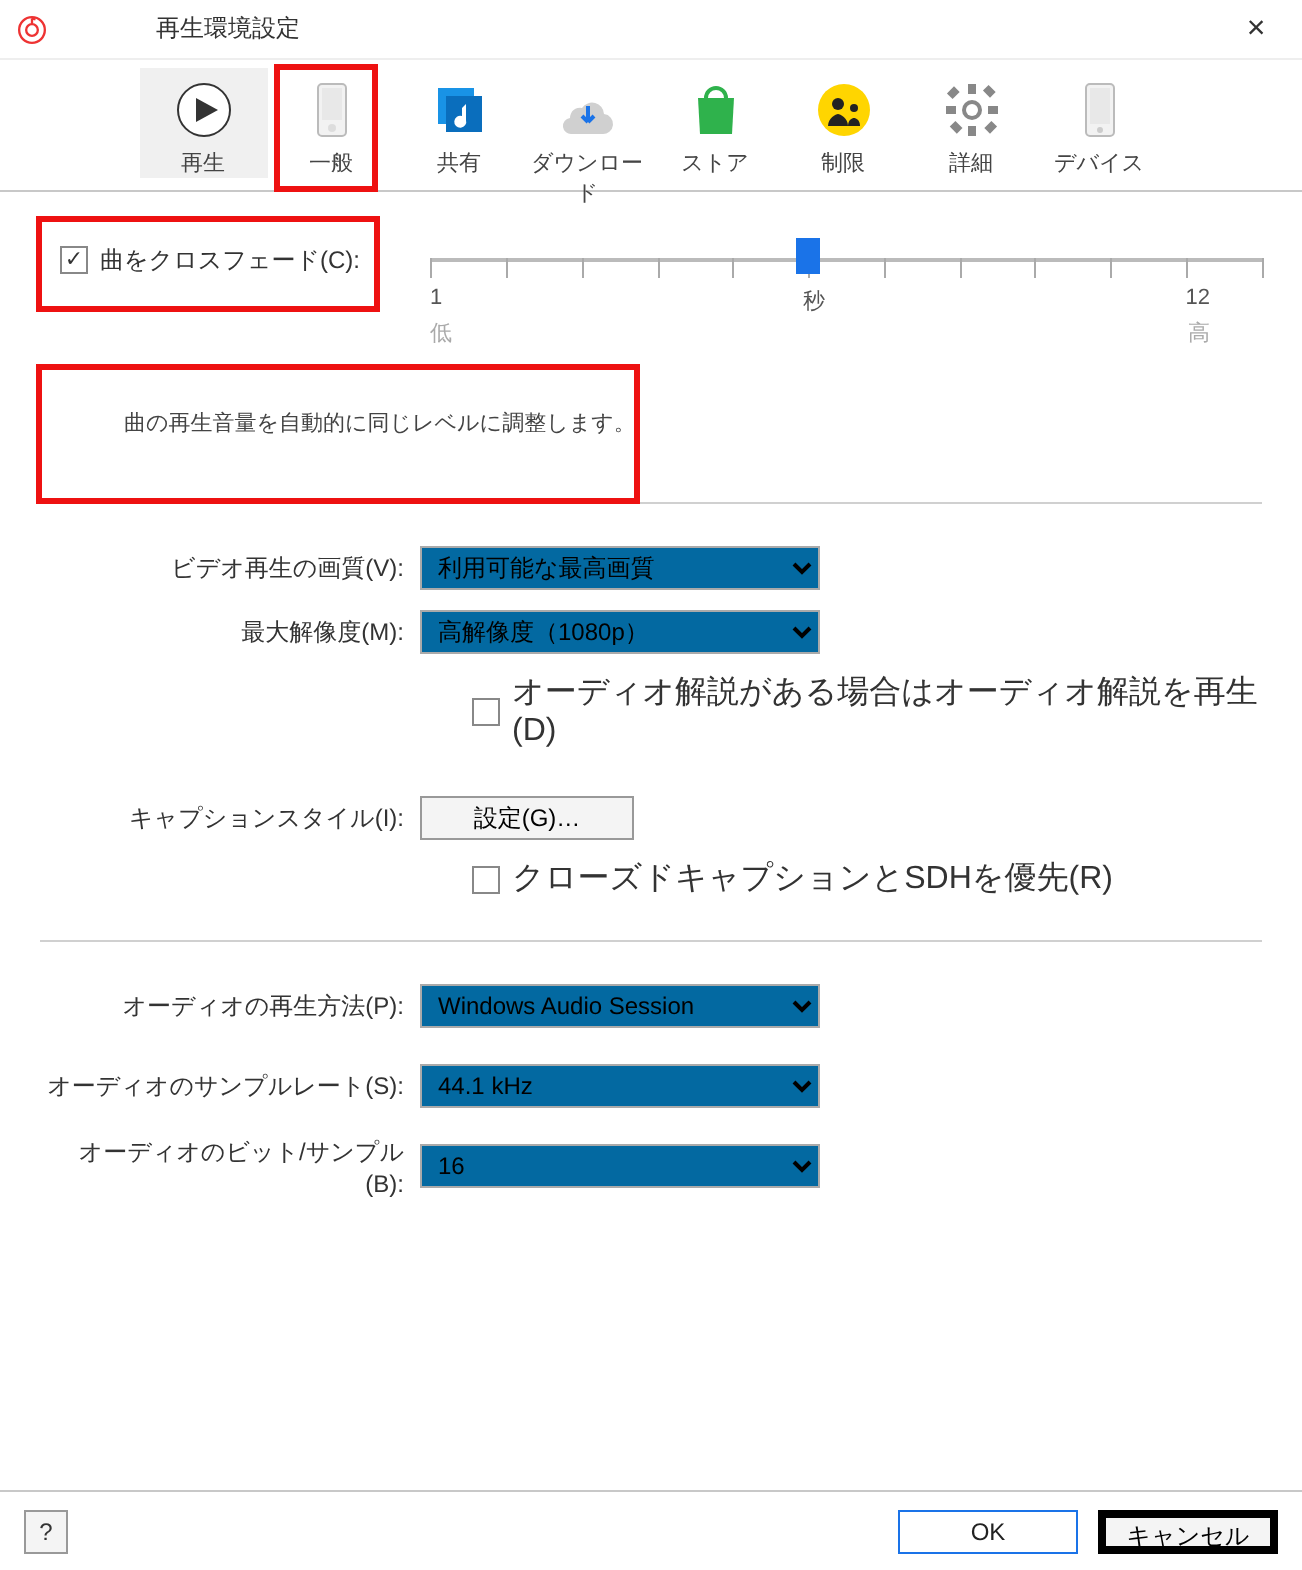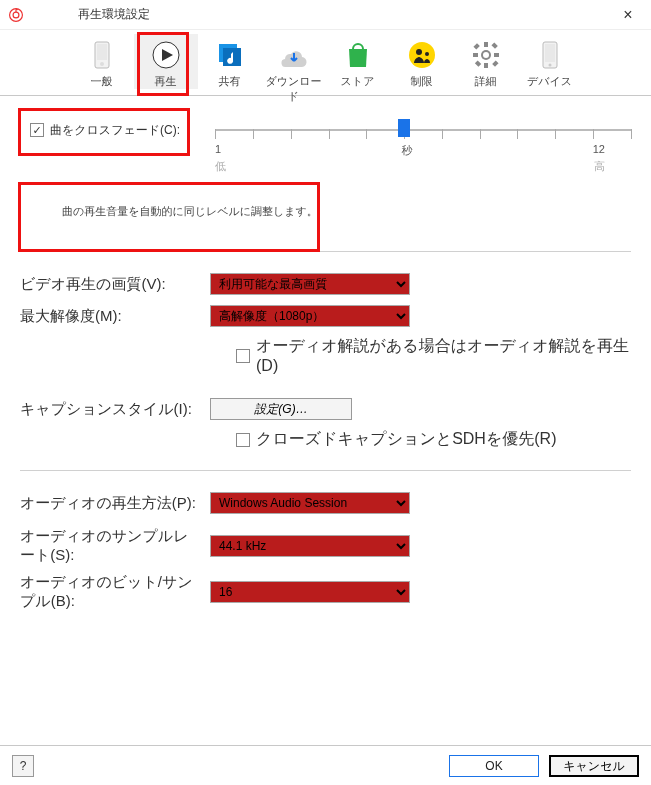--- a/index.html
+++ b/index.html
@@ -33,22 +33,22 @@
   .tab.active { background: #f0f0f0; }
   .tab .label { margin-top: 0px; color: #444; }
   .red-box-1 { position: absolute; border: 3px solid #e11; pointer-events:none; }
 
   .content { padding: 10px 20px 0 20px; }
 
   .row {
     display: flex; align-items: center; min-height: 32px;
   }
   .lbl {
-    width: 190px; text-align: left; padding-right: 8px;
-    font-size: 15px; color: #333;
+    width: 190px; text-align: right; padding-right: 8px;
+    font-size: 12px; color: #333;
   }
   .field { flex: 1; display:flex; align-items:center; gap:8px; }
 
   .checkbox {
     width: 14px; height: 14px; border: 1px solid #888;
     display: inline-flex; align-items:center; justify-content:center;
     background: #fff; margin-right: 6px; flex-shrink:0;
   }
   .checkbox.checked::after { content: "✓"; font-size: 11px; color: #333; line-height: 1; }
 
@@ -63,37 +63,37 @@
   .red-mark { position:absolute; top:18px; width:8px; height:4px; background:#e11; }
 
   .slider-labels { display:flex; justify-content:space-between; font-size:11px; color:#555; margin-top:0px; }
 
   .desc { margin-left: 42px; font-size: 11px; color:#444; }
 
   hr.sep { border:none; border-top:1px solid #d0d0d0; margin: 16px 0; }
 
   select.combo {
     width: 200px; height: 22px; font-size: 12px;
-    border: 1px solid #aaa; background: #b91c1c; padding: 0 4px;
+    border: 1px solid #aaa; background: #0369a1; padding: 0 4px;
   }
   button.btn {
     height: 22px; font-size: 12px; padding: 0 18px;
     border: 1px solid #999; background: #f4f4f4;
   }
   .ck-row { display:flex; align-items:center; padding: 4px 0 4px 216px; font-size:16px;}
 
   .footer {
     position:absolute; left:0; right:0; bottom:0; height:40px;
     border-top:1px solid #c8c8c8; background:#fff;
     display:flex; align-items:center; padding: 0 12px;
   }
   .footer .help { width:22px; height:22px; border:1px solid #999; background:#f4f4f4; text-align:center; line-height:20px; font-size:12px;}
   .footer .spacer { flex:1; }
   button.ok { border:1px solid #1a73e8; background:#fff; color:#222; height:22px; width:90px; font-size:12px;}
-  button.cancel { border:2px solid #000000; background:#f4f4f4; height:22px; width:90px; font-size:12px; margin-left:10px;}
+  button.cancel { border:4px solid #000000; background:#f4f4f4; height:22px; width:90px; font-size:12px; margin-left:10px;}
 
   svg { display:block; }
 </style>
 </head>
 <body>
 
 <div class="window">
 
   <div class="titlebar">
     <span class="app-icon">
@@ -102,38 +102,38 @@
           <circle cx="12" cy="12" r="5" fill="none" stroke="#e33" stroke-width="2"></circle>
           <path d="M12 7 L12 2" stroke="#e33" stroke-width="2"></path>
           <path d="M12 2 L15 3" stroke="#e33" stroke-width="2"></path>
         </svg>
     </span>
     <span class="title">再生環境設定</span>
     <span class="close">×</span>
   </div>
 
   <div class="tabs">
+    <div class="tab active">
+      <div class="icon-wrap">
+        <svg width="30" height="30">
+            <circle cx="15" cy="15" r="13" fill="#fff" stroke="#333" stroke-width="1"></circle>
+            <polygon points="11,9 11,21 22,15" fill="#333"></polygon>
+          </svg>
+      </div>
+      <div class="label">再生</div>
+    </div>
     <div class="tab">
       <div class="icon-wrap">
         <svg width="20" height="30">
             <rect x="3" y="2" width="14" height="26" rx="2" fill="#f2f2f2" stroke="#bbb"></rect>
             <rect x="5" y="4" width="10" height="16" fill="#e8e8e8"></rect>
             <circle cx="10" cy="24" r="2" fill="#ddd"></circle>
           </svg>
       </div>
       <div class="label">一般</div>
-    </div>
-    <div class="tab active">
-      <div class="icon-wrap">
-        <svg width="30" height="30">
-            <circle cx="15" cy="15" r="13" fill="#fff" stroke="#333" stroke-width="1"></circle>
-            <polygon points="11,9 11,21 22,15" fill="#333"></polygon>
-          </svg>
-      </div>
-      <div class="label">再生</div>
     </div>
     <div class="tab">
       <div class="icon-wrap">
         <svg width="30" height="30">
             <rect x="4" y="4" width="18" height="18" fill="#1993e6"></rect>
             <rect x="8" y="8" width="18" height="18" fill="#0a6ebd"></rect>
             <path d="M18 12 v8 a3 3 0 1 1 -2 -2 v-4" fill="#fff"></path>
           </svg>
       </div>
       <div class="label">共有</div>
@@ -278,21 +278,21 @@
     <div class="ck-row">
       <span class="checkbox"></span>
       <span>オーディオ解説がある場合はオーディオ解説を再生(D)</span>
     </div>
 
     <div style="height:14px;"></div>
 
     <div class="row">
       <div class="lbl">キャプションスタイル(I):</div>
       <div class="field">
-        <button class="btn" style="width:142px;font-style:italic;">設定(G)…</button>
+        <button class="btn" style="width:107px;">設定(G)…</button>
       </div>
     </div>
 
     <div class="ck-row">
       <span class="checkbox"></span>
       <span>クローズドキャプションとSDHを優先(R)</span>
     </div>
 
     <hr class="sep">
 

